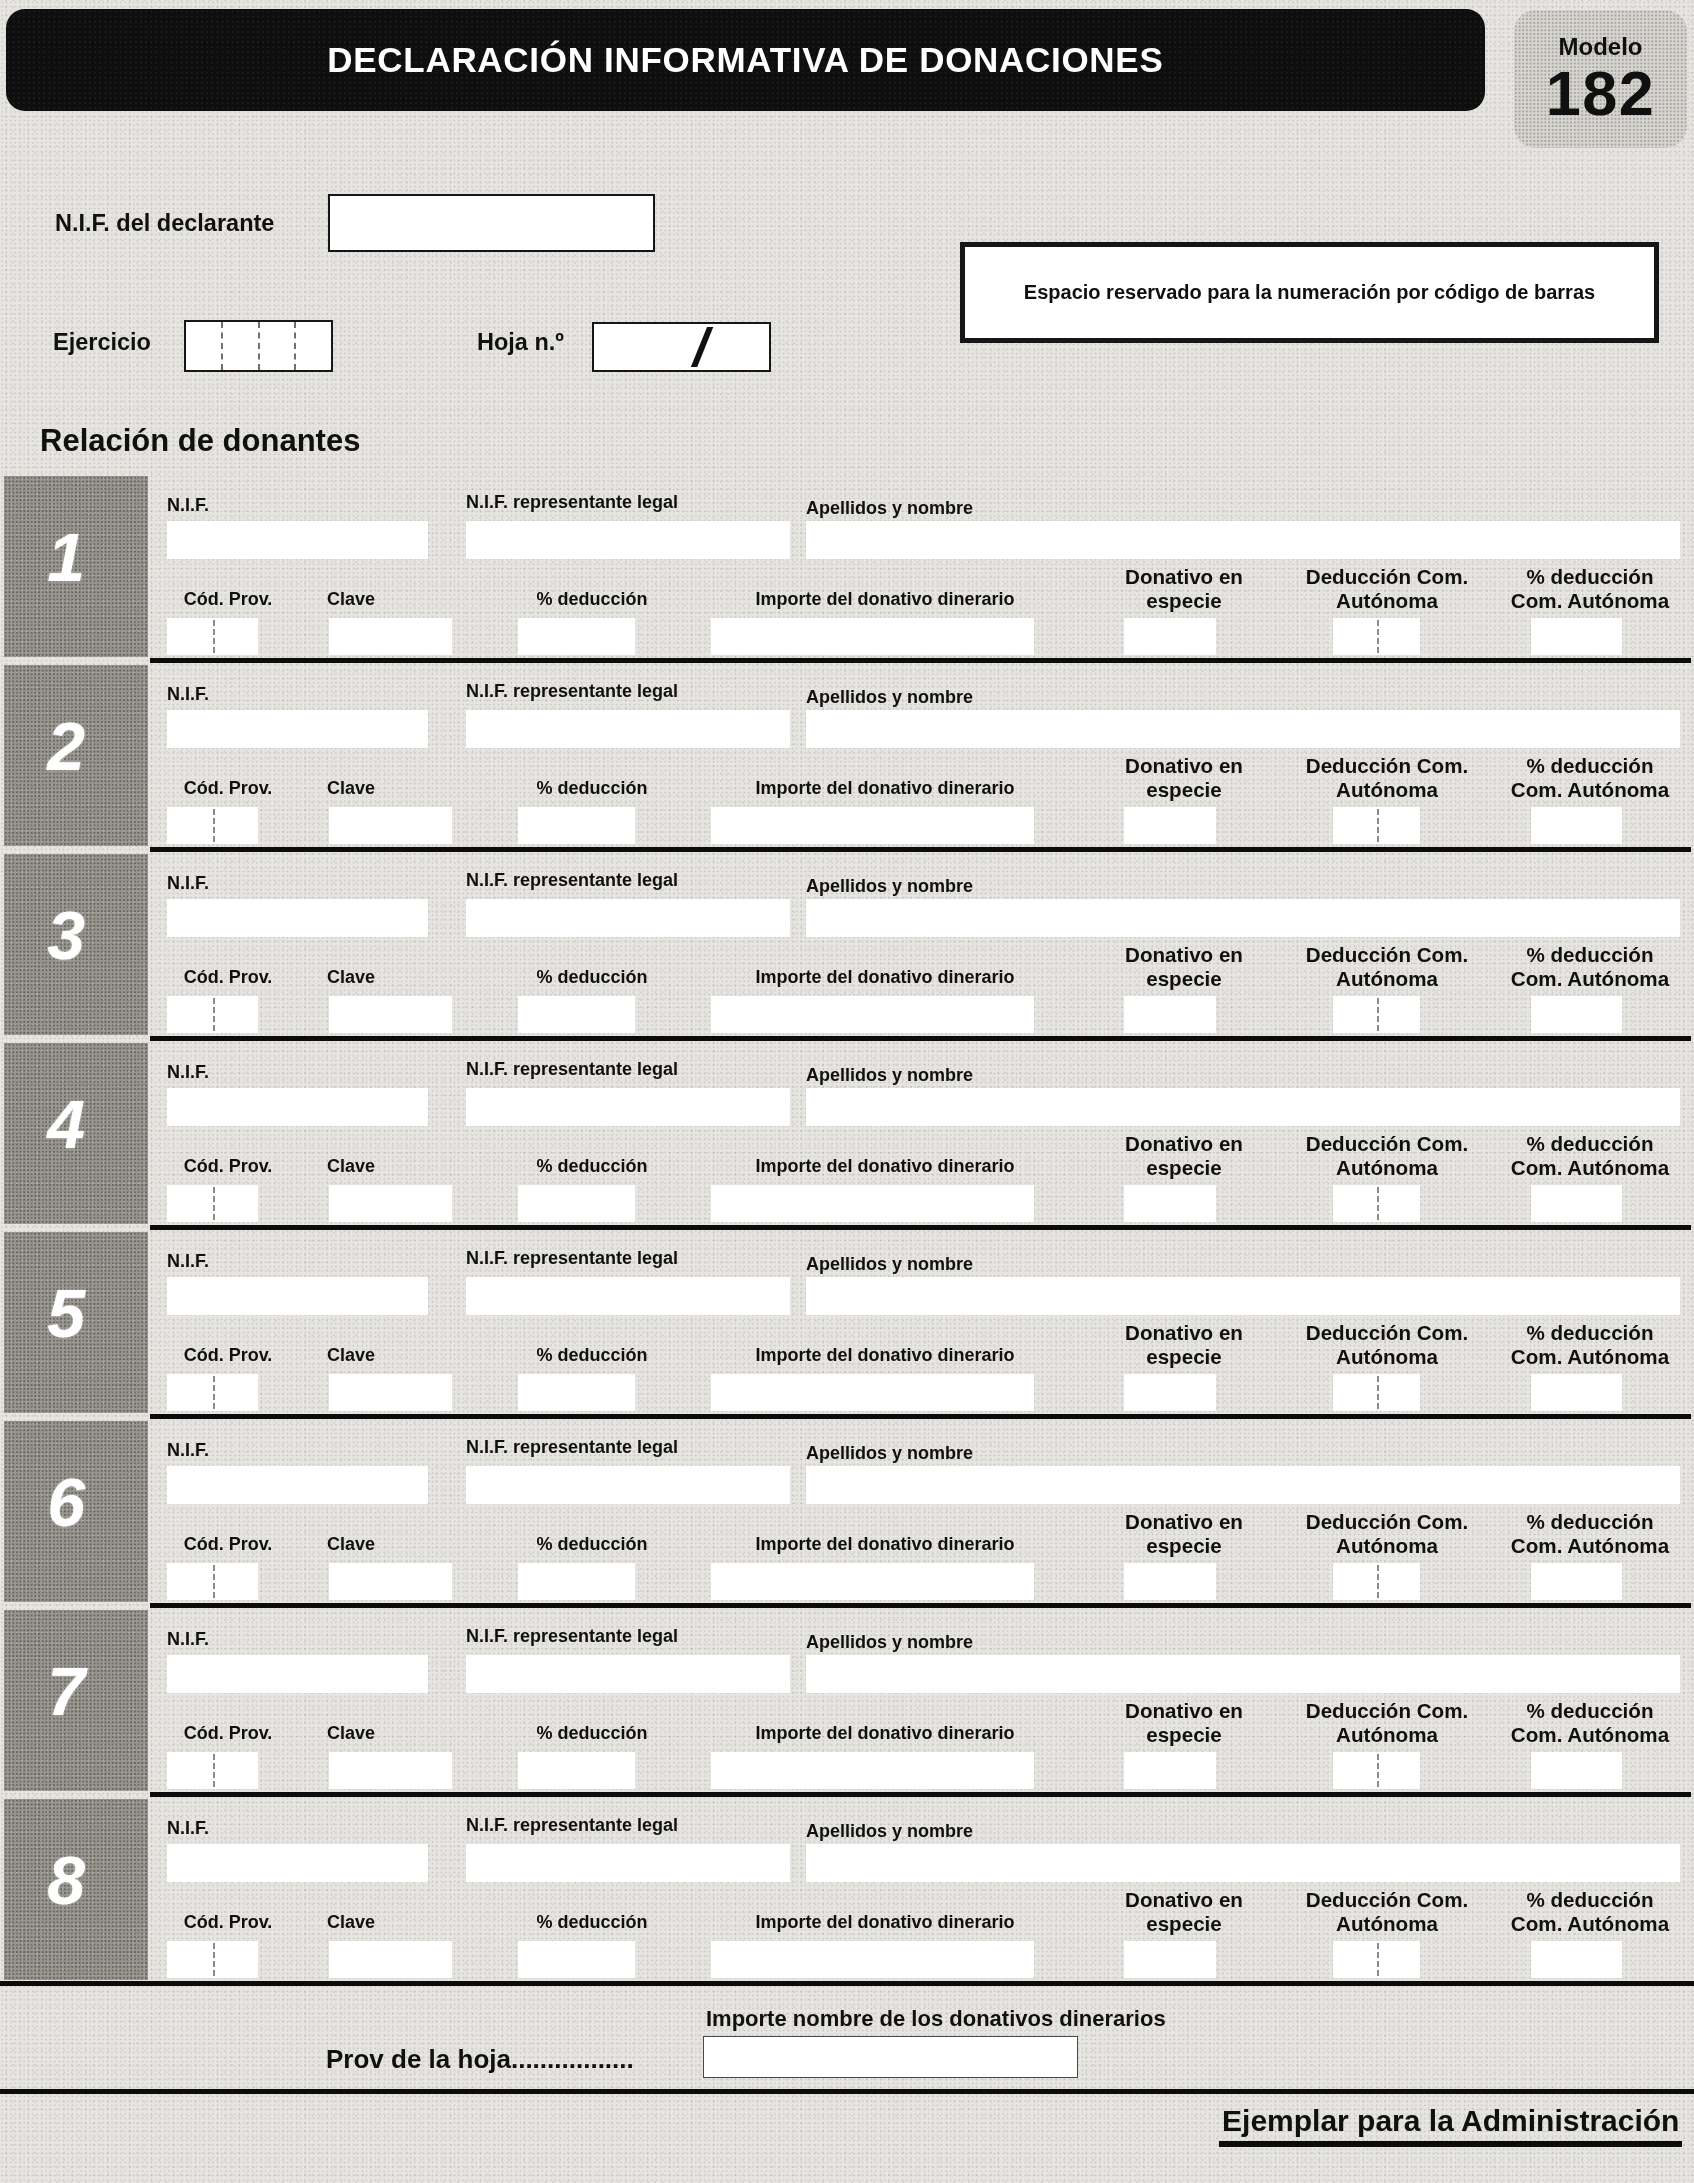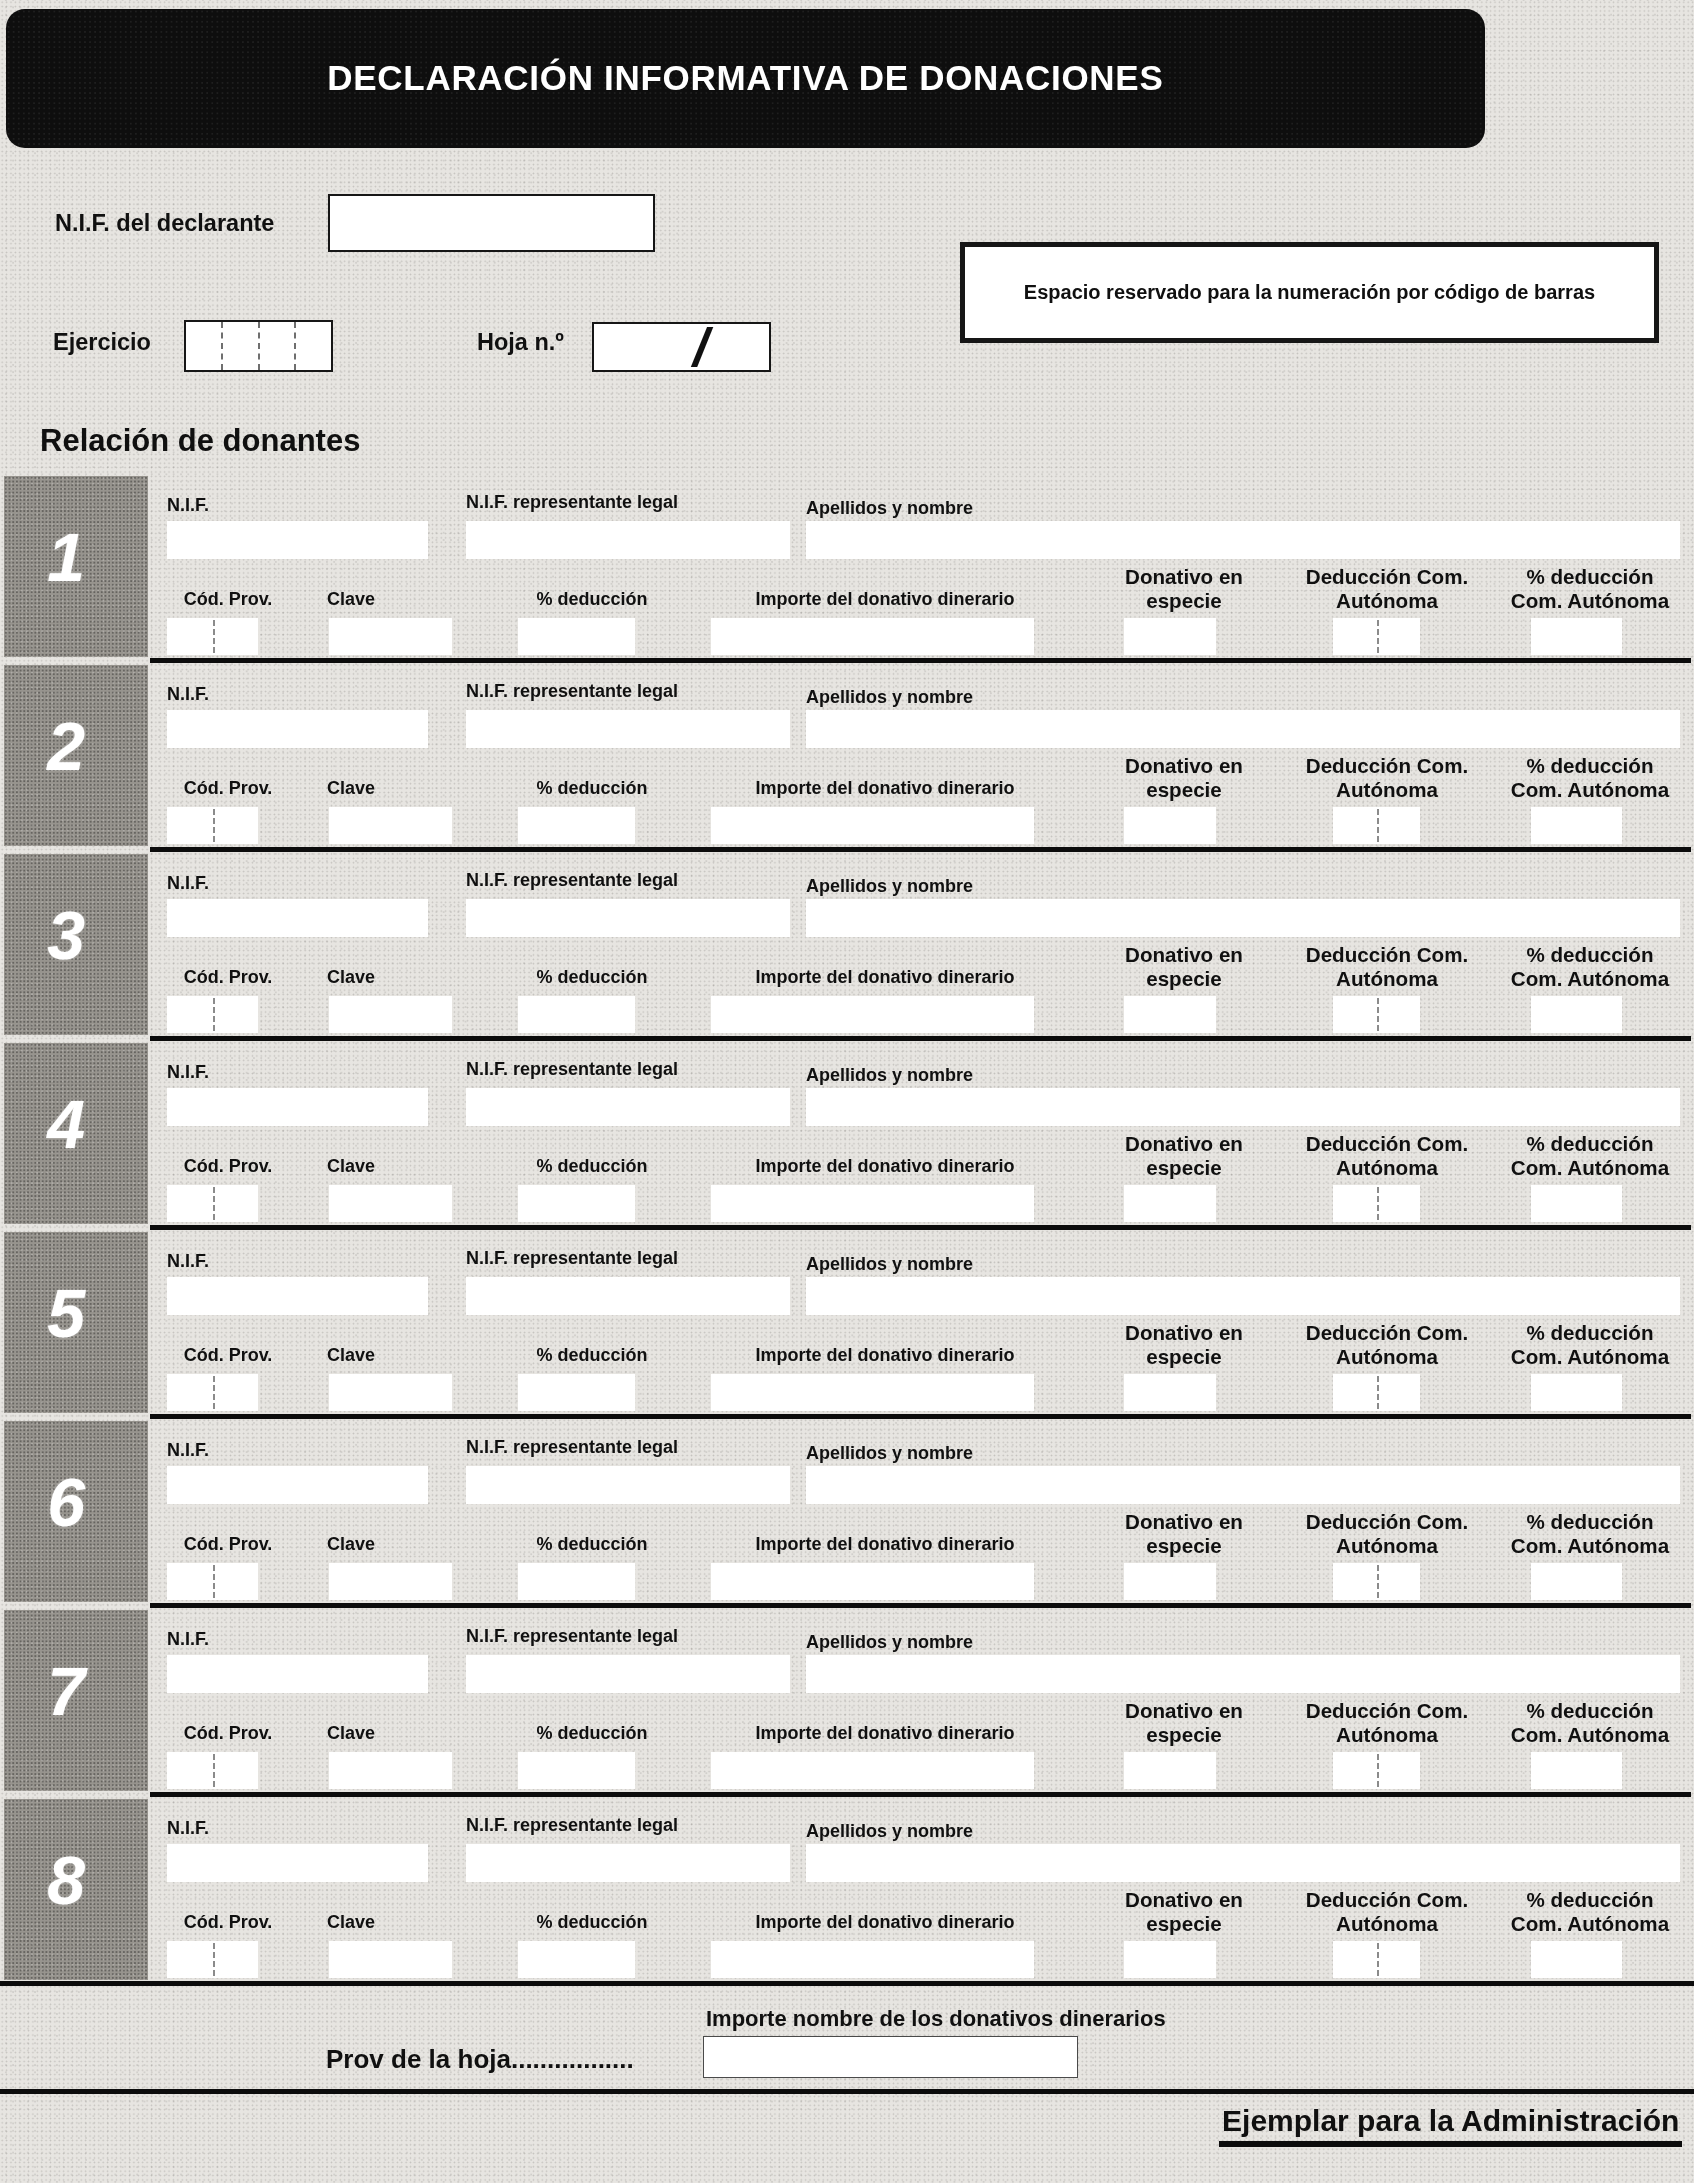--- a/index.html
+++ b/index.html
@@ -16,21 +16,21 @@
     background-image:
       radial-gradient(rgba(55,53,50,.20) 0.7px, transparent 1px),
       radial-gradient(rgba(55,53,50,.12) 0.7px, transparent 1px);
     background-size:4.4px 4.4px, 7.3px 7.3px;
     background-position:0 0, 2.2px 3.7px;
     color:#101010;
   }
 
   
   .titlebar{
-    position:absolute; left:5.9px; top:8.8px; width:1479px; height:139px;
+    position:absolute; left:5.9px; top:8.8px; width:1479px; height:102px;
     background-color:#0e0e0e;
     background-image:radial-gradient(rgba(255,255,255,.07) 0.7px, transparent 1.1px);
     background-size:5.1px 5.1px;
     border-radius:19px;
     display:flex; align-items:center; justify-content:center;
   }
   .titlebar span{
     color:#fff; font-weight:bold; font-size:35px; letter-spacing:0.7px; white-space:nowrap;
   }
   .modelo{
@@ -119,20 +119,24 @@
   }
 </style>
 </head>
 <body>
 
 <div class="page">
 
   <div class="titlebar">
     <span>DECLARACIÓN INFORMATIVA DE DONACIONES</span>
   </div>
+  <div class="modelo">
+    <span class="m-lab">Modelo</span>
+    <span class="m-num">182</span>
+  </div>
 
   <span class="flabel" style="left:55px;top:210px">N.I.F. del declarante</span>
   <div class="wbox bordered" style="left:328px;top:194px;width:323px;height:54px"><span></span></div>
 
   <div class="barcode">
     <span>Espacio reservado para la numeración por código de barras</span>
   </div>
 
   <span class="flabel" style="left:53px;top:329px">Ejercicio</span>
   <div class="ejercicio">

